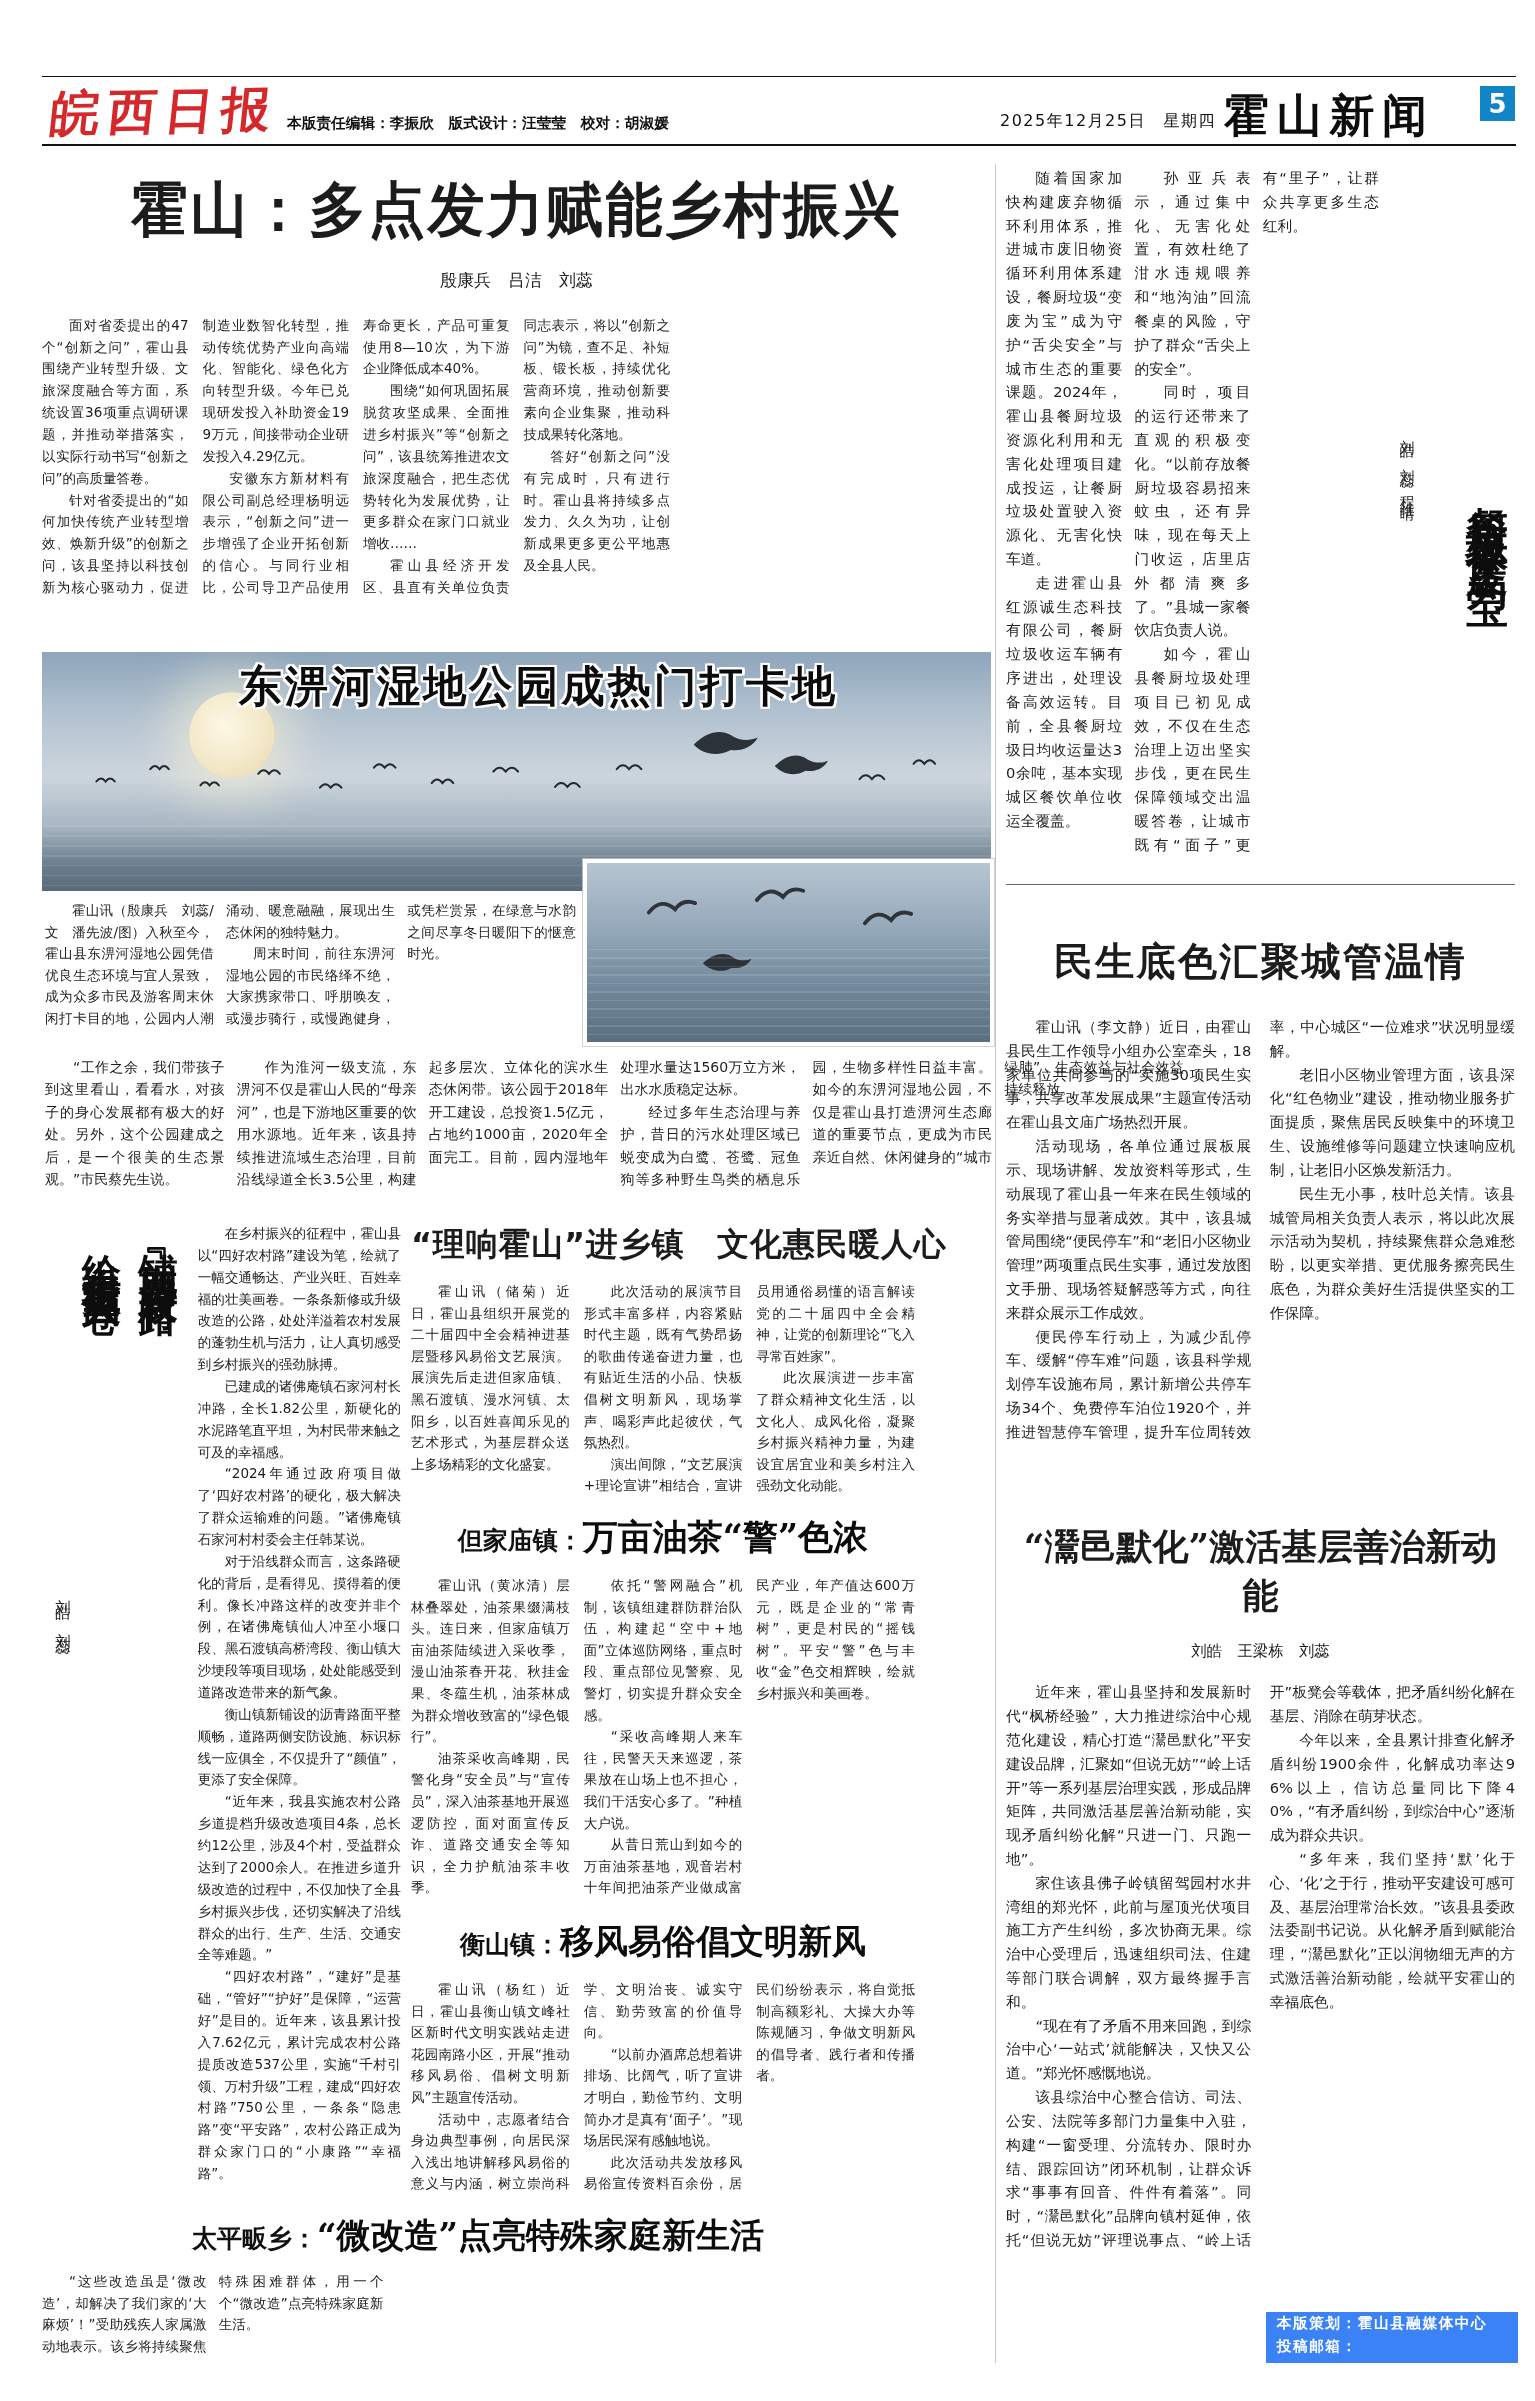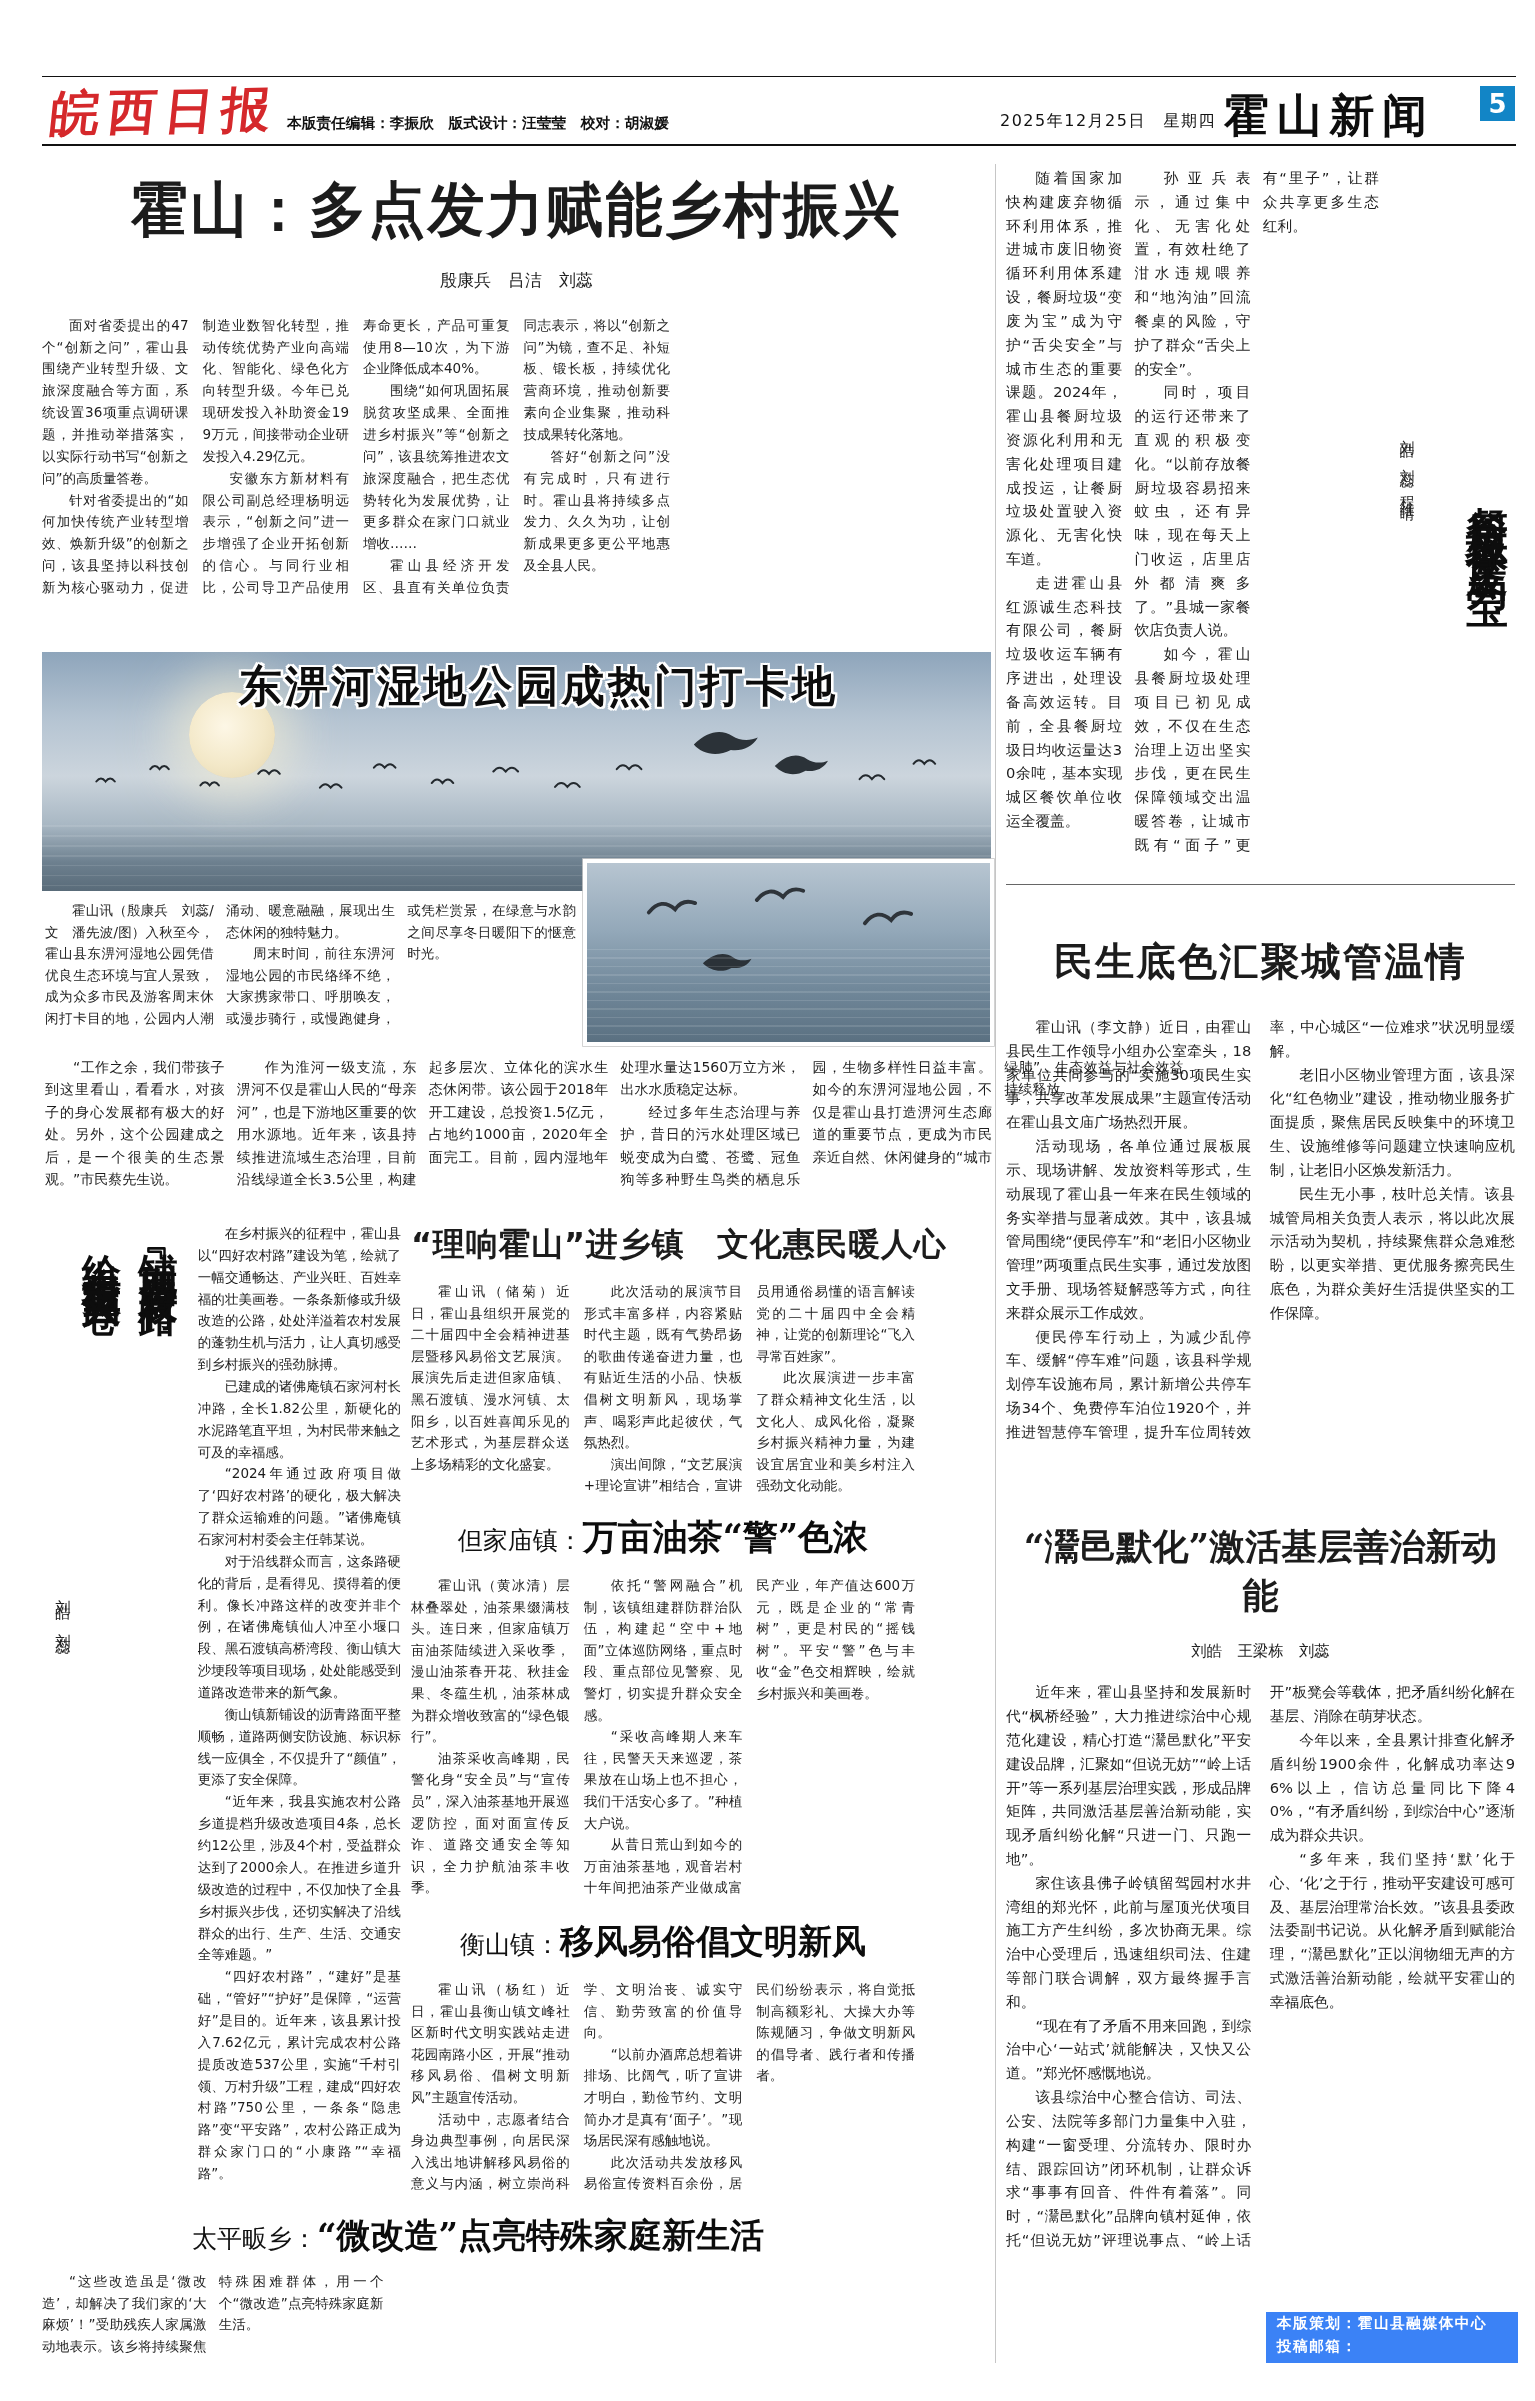--- a/index.html
+++ b/index.html
@@ -54,21 +54,21 @@
   
   .roads{position:absolute;left:42px;top:1223px;width:359px;height:986px;}
   .roads-head{float:left;width:145px;height:617px;writing-mode:vertical-rl;line-height:1.45;margin-right:10.8px;}
   .roads-h1,.roads-h2{font-family:"DejaVu Serif","Liberation Serif",serif;font-size:39px;font-weight:900;letter-spacing:6.2px;color:#0d0d0d;}
   .roads-byline{font-size:15.4px;padding-top:363px;letter-spacing:6.2px;}
   .roads-body{height:100%;text-align:justify;word-break:break-all;font-size:13.5px;line-height:1.62;overflow:hidden;}
   .roads-body p{margin:0;text-indent:2em;}
   
   .mid{position:absolute;left:411px;width:504px;}
   .mid-headline{text-align:center;white-space:nowrap;}
-  .hl-prefix{font-family:"DejaVu Serif","Liberation Serif",serif;font-size:25px;color:#111;}
+  .hl-prefix{font-family:"DejaVu Serif","Liberation Serif",serif;font-size:25px;color:#111;font-weight:bold;}
   .hl-main-serif{font-family:"DejaVu Serif","Liberation Serif",serif;font-size:35px;font-weight:900;color:#0c0c0c;}
   .hl-main-sans{font-size:34px;font-weight:900;color:#0c0c0c;}
   .mid-body{margin-top:14px;columns:3;column-gap:14px;font-size:13.5px;line-height:1.6;}
   .culture-hl{font-size:32px;font-weight:900;text-align:center;letter-spacing:0.8px;}
   
   .micro{position:absolute;left:42px;top:2213px;width:872px;height:151px;}
   .micro-body{margin-top:12.3px;columns:5;column-gap:12.3px;font-size:13.5px;line-height:1.6;height:102px;}
   
   .chengguan{position:absolute;left:1006px;top:901px;width:509px;height:605px;}
   .chengguan-hl{font-size:39px;font-weight:900;text-align:center;margin-top:34px;letter-spacing:2.3px;}

